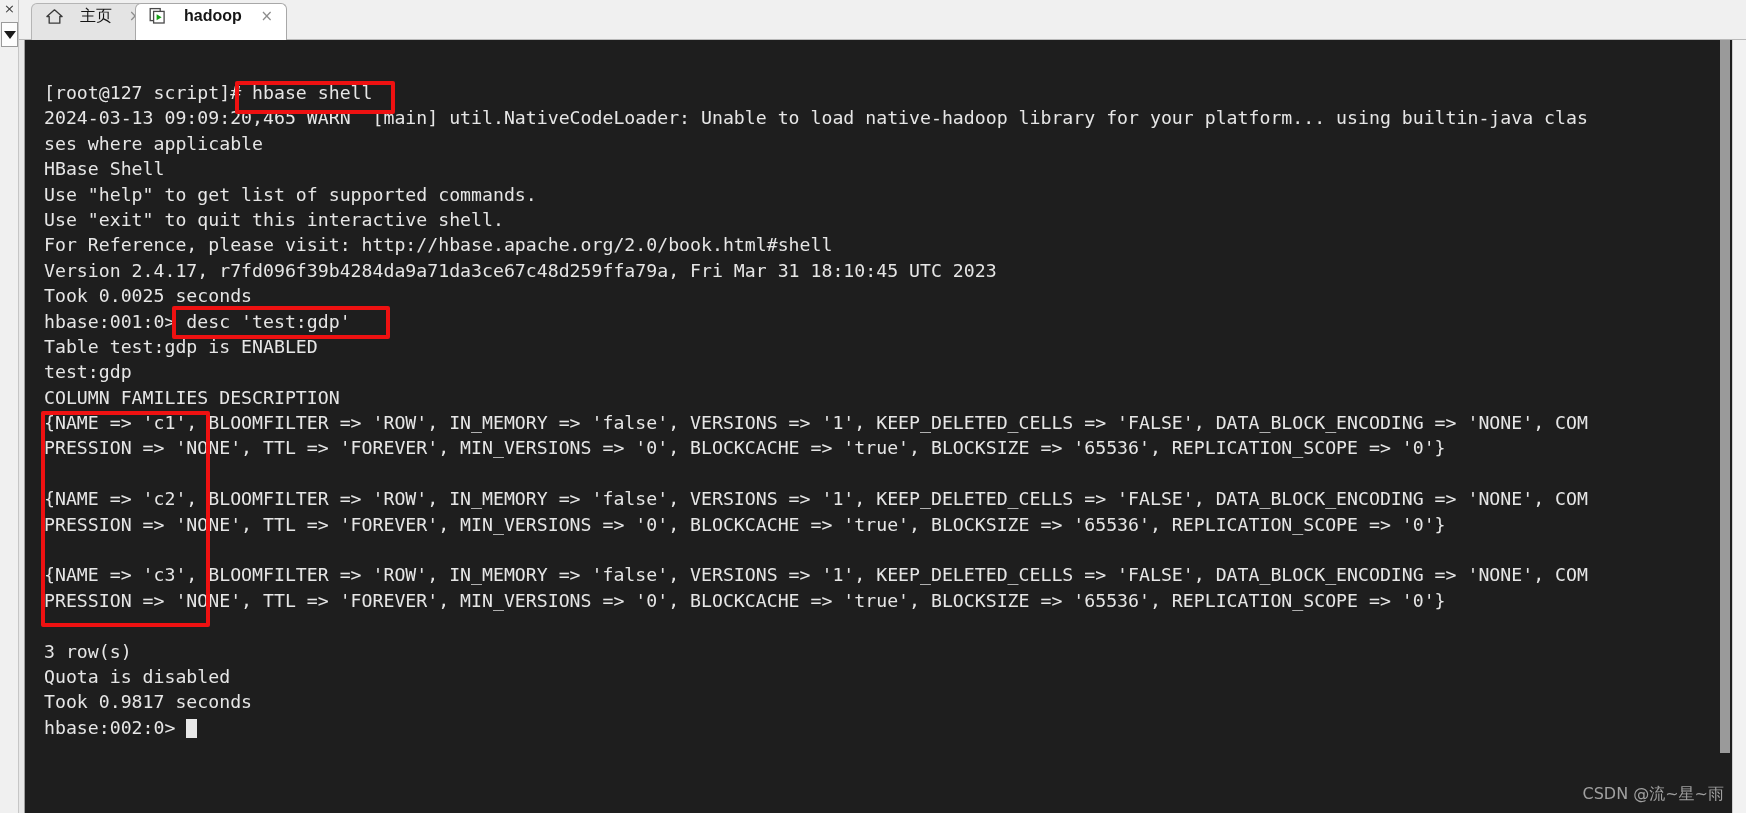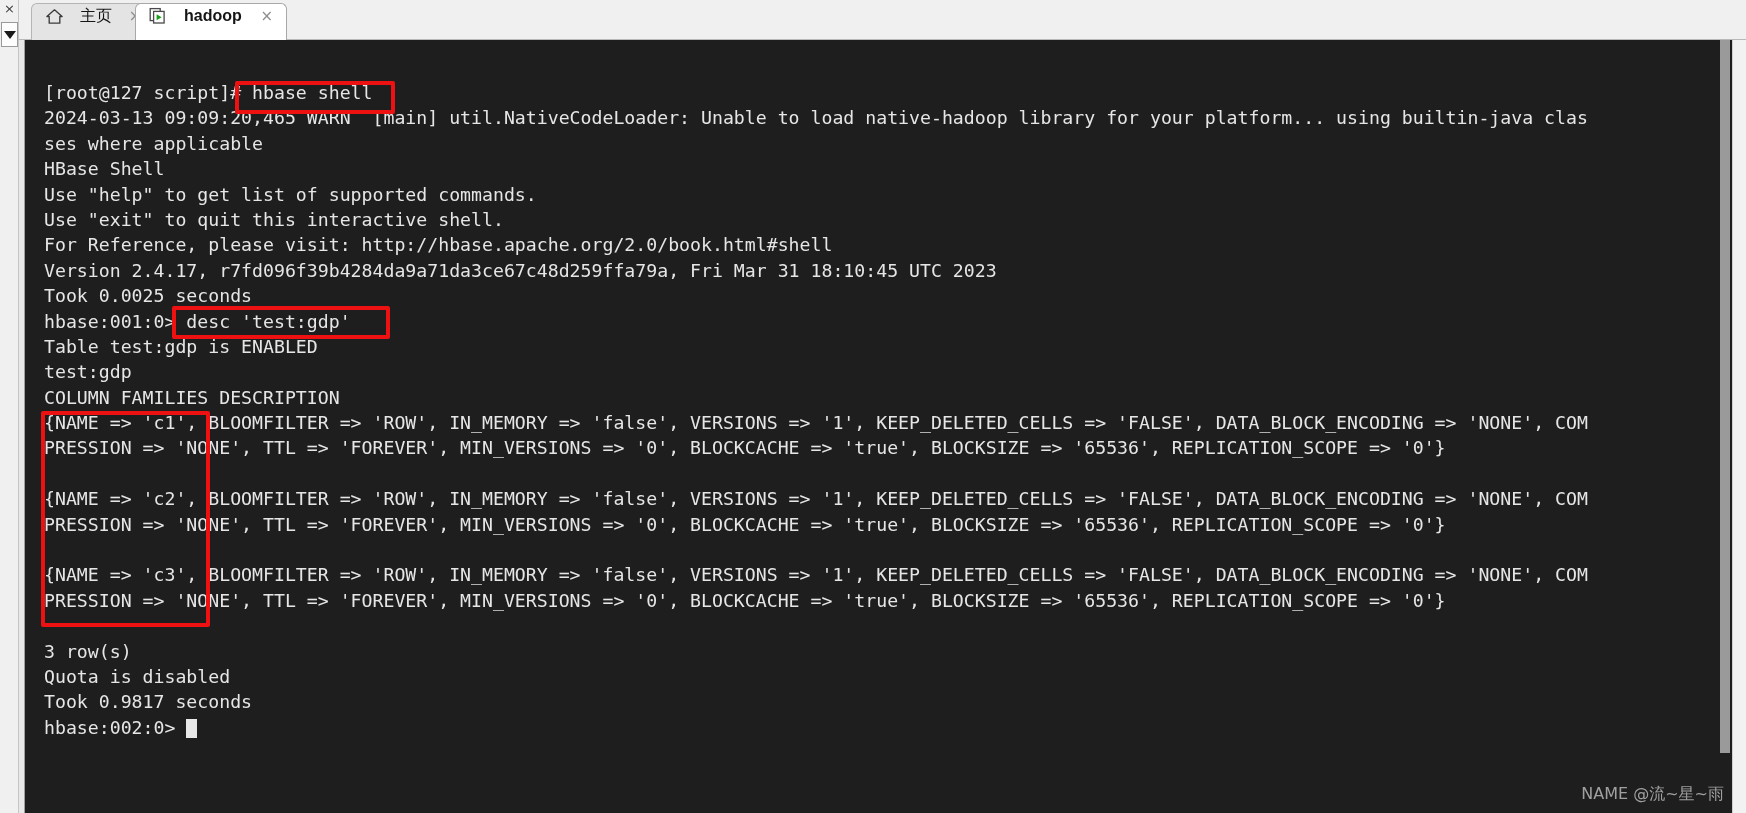--- a/index.html
+++ b/index.html
@@ -275,18 +275,18 @@
 
       <div class="term-scroll">
         <div class="thumb"></div>
       </div>
     </div>
 
     <div class="redbox" id="redbox-hbase-shell"></div>
     <div class="redbox" id="redbox-desc"></div>
     <div class="redbox" id="redbox-families"></div>
 
-    <div class="watermark">NAME @流~星~雨</div>
+    <div class="watermark">CSDN @流~星~雨</div>
   </div>
 
   <div class="outer-scroll"></div>
 
 </div>
 
 </body></html>

